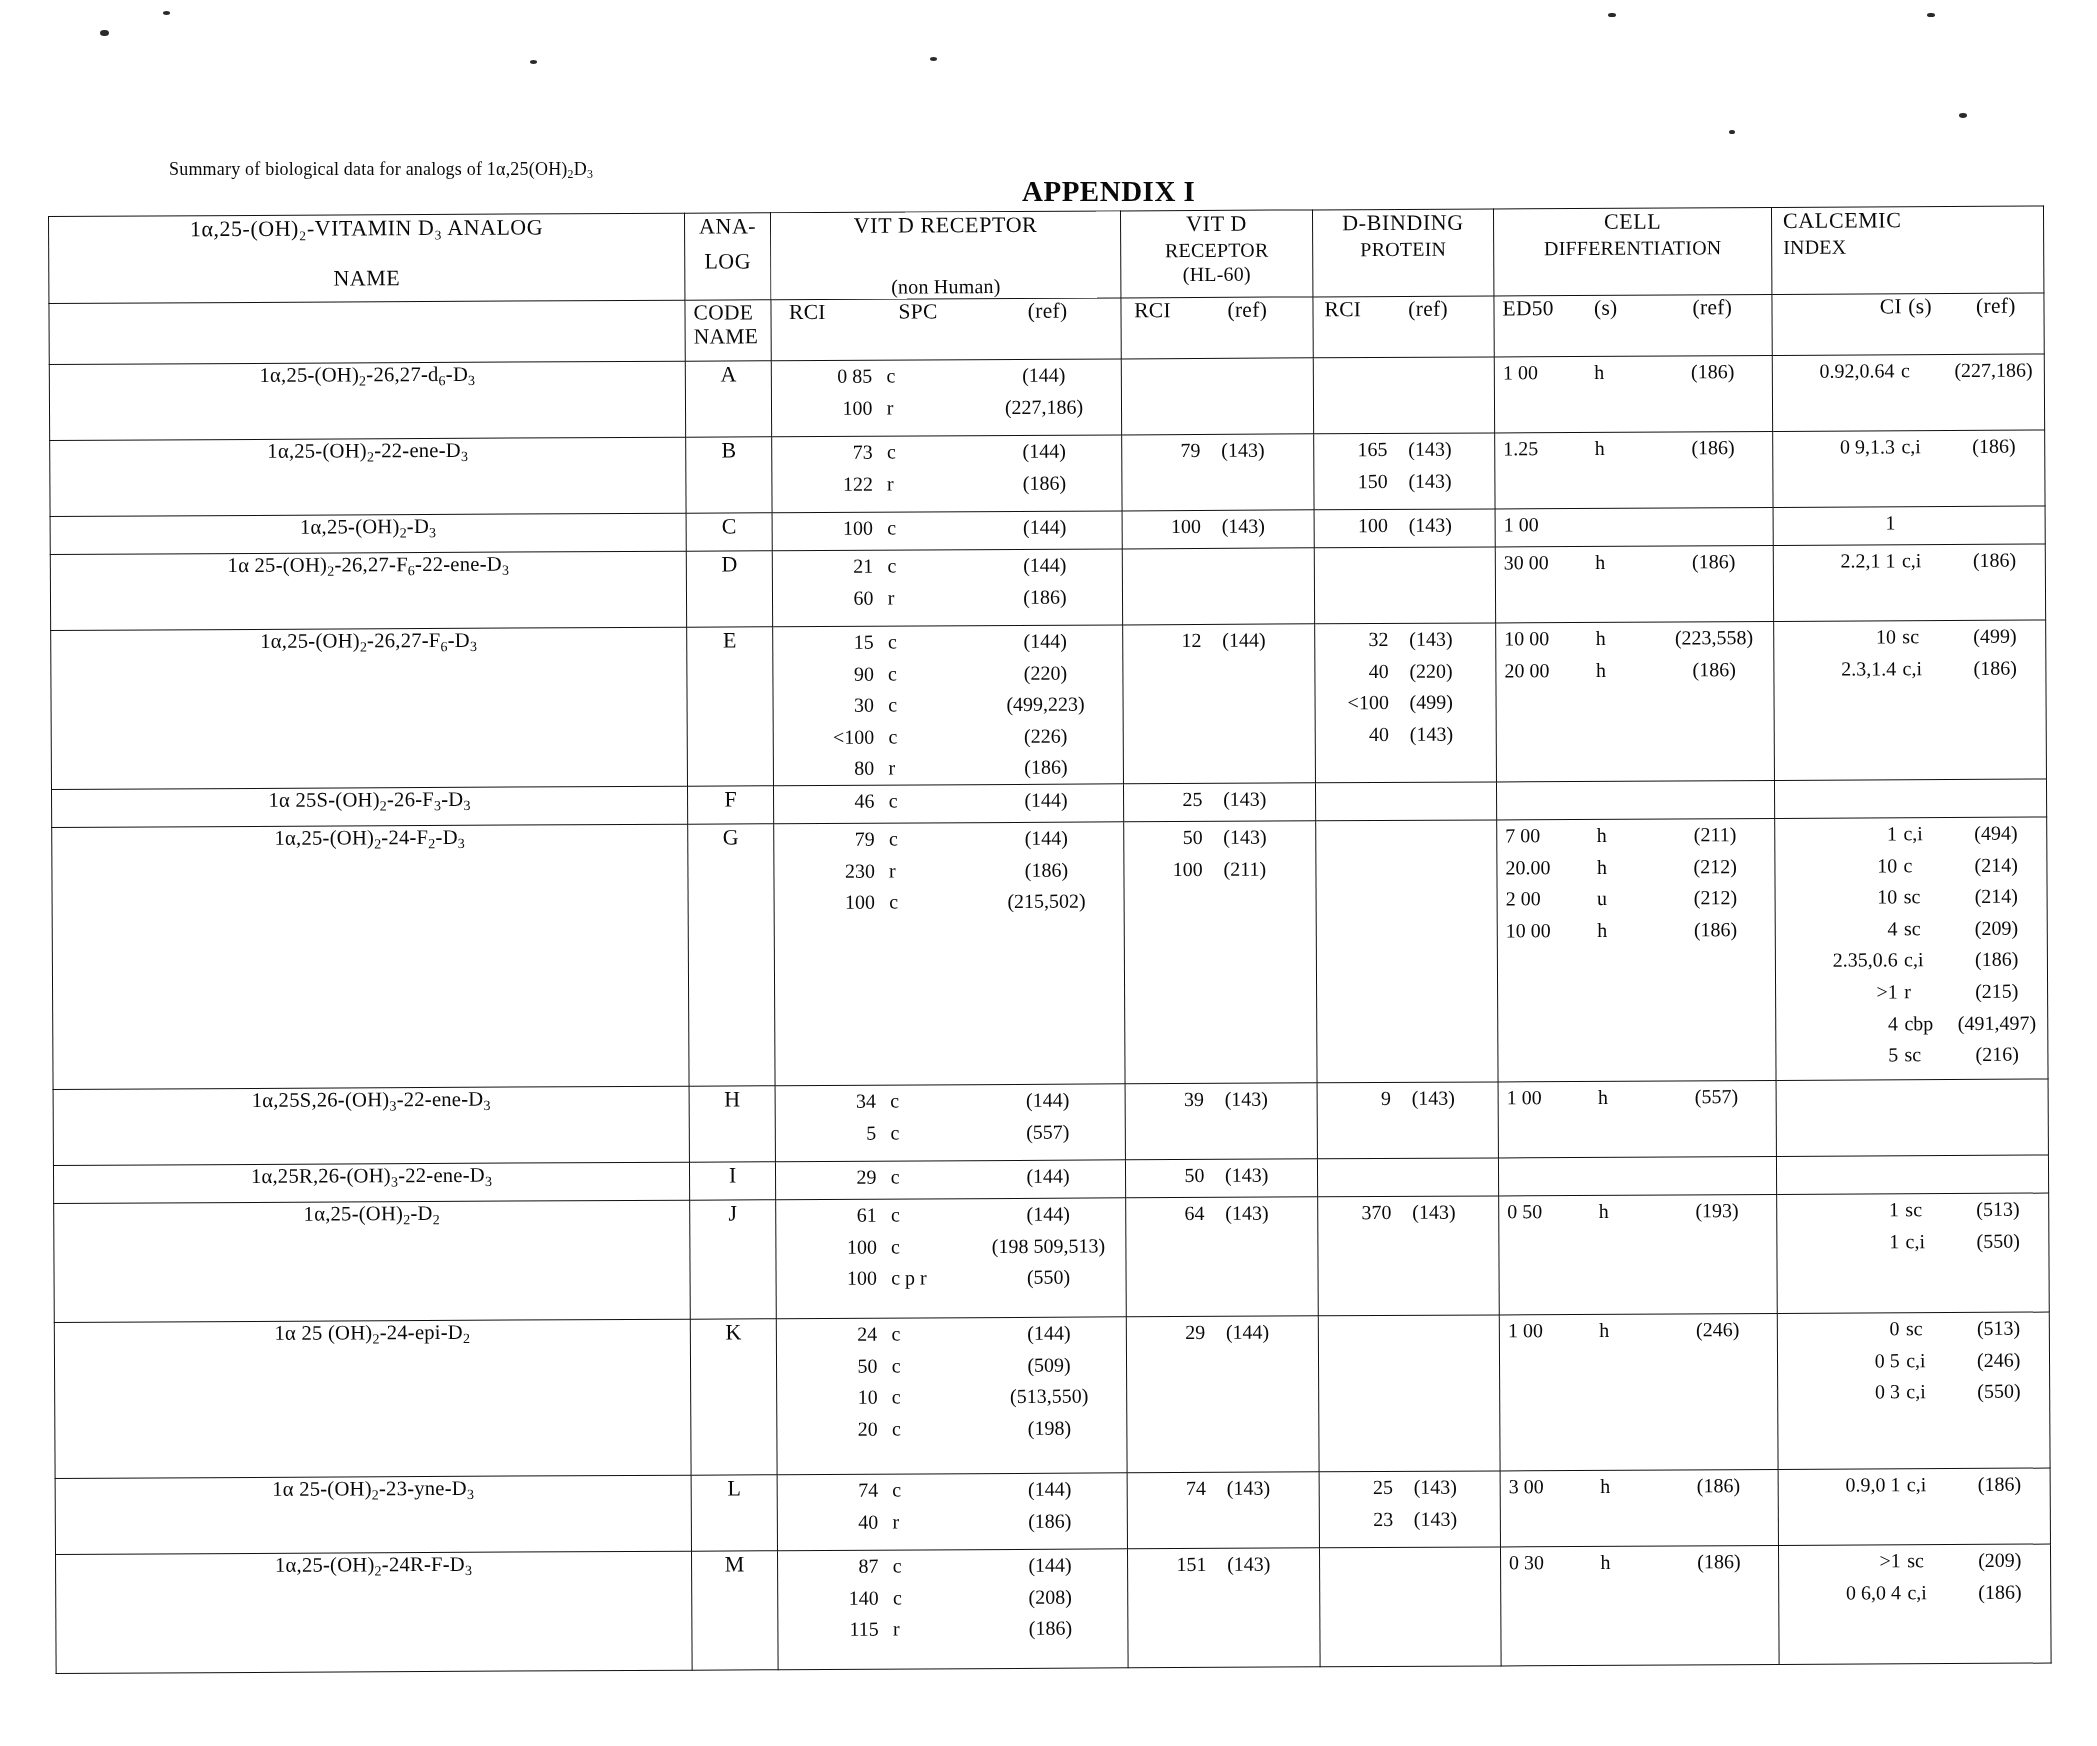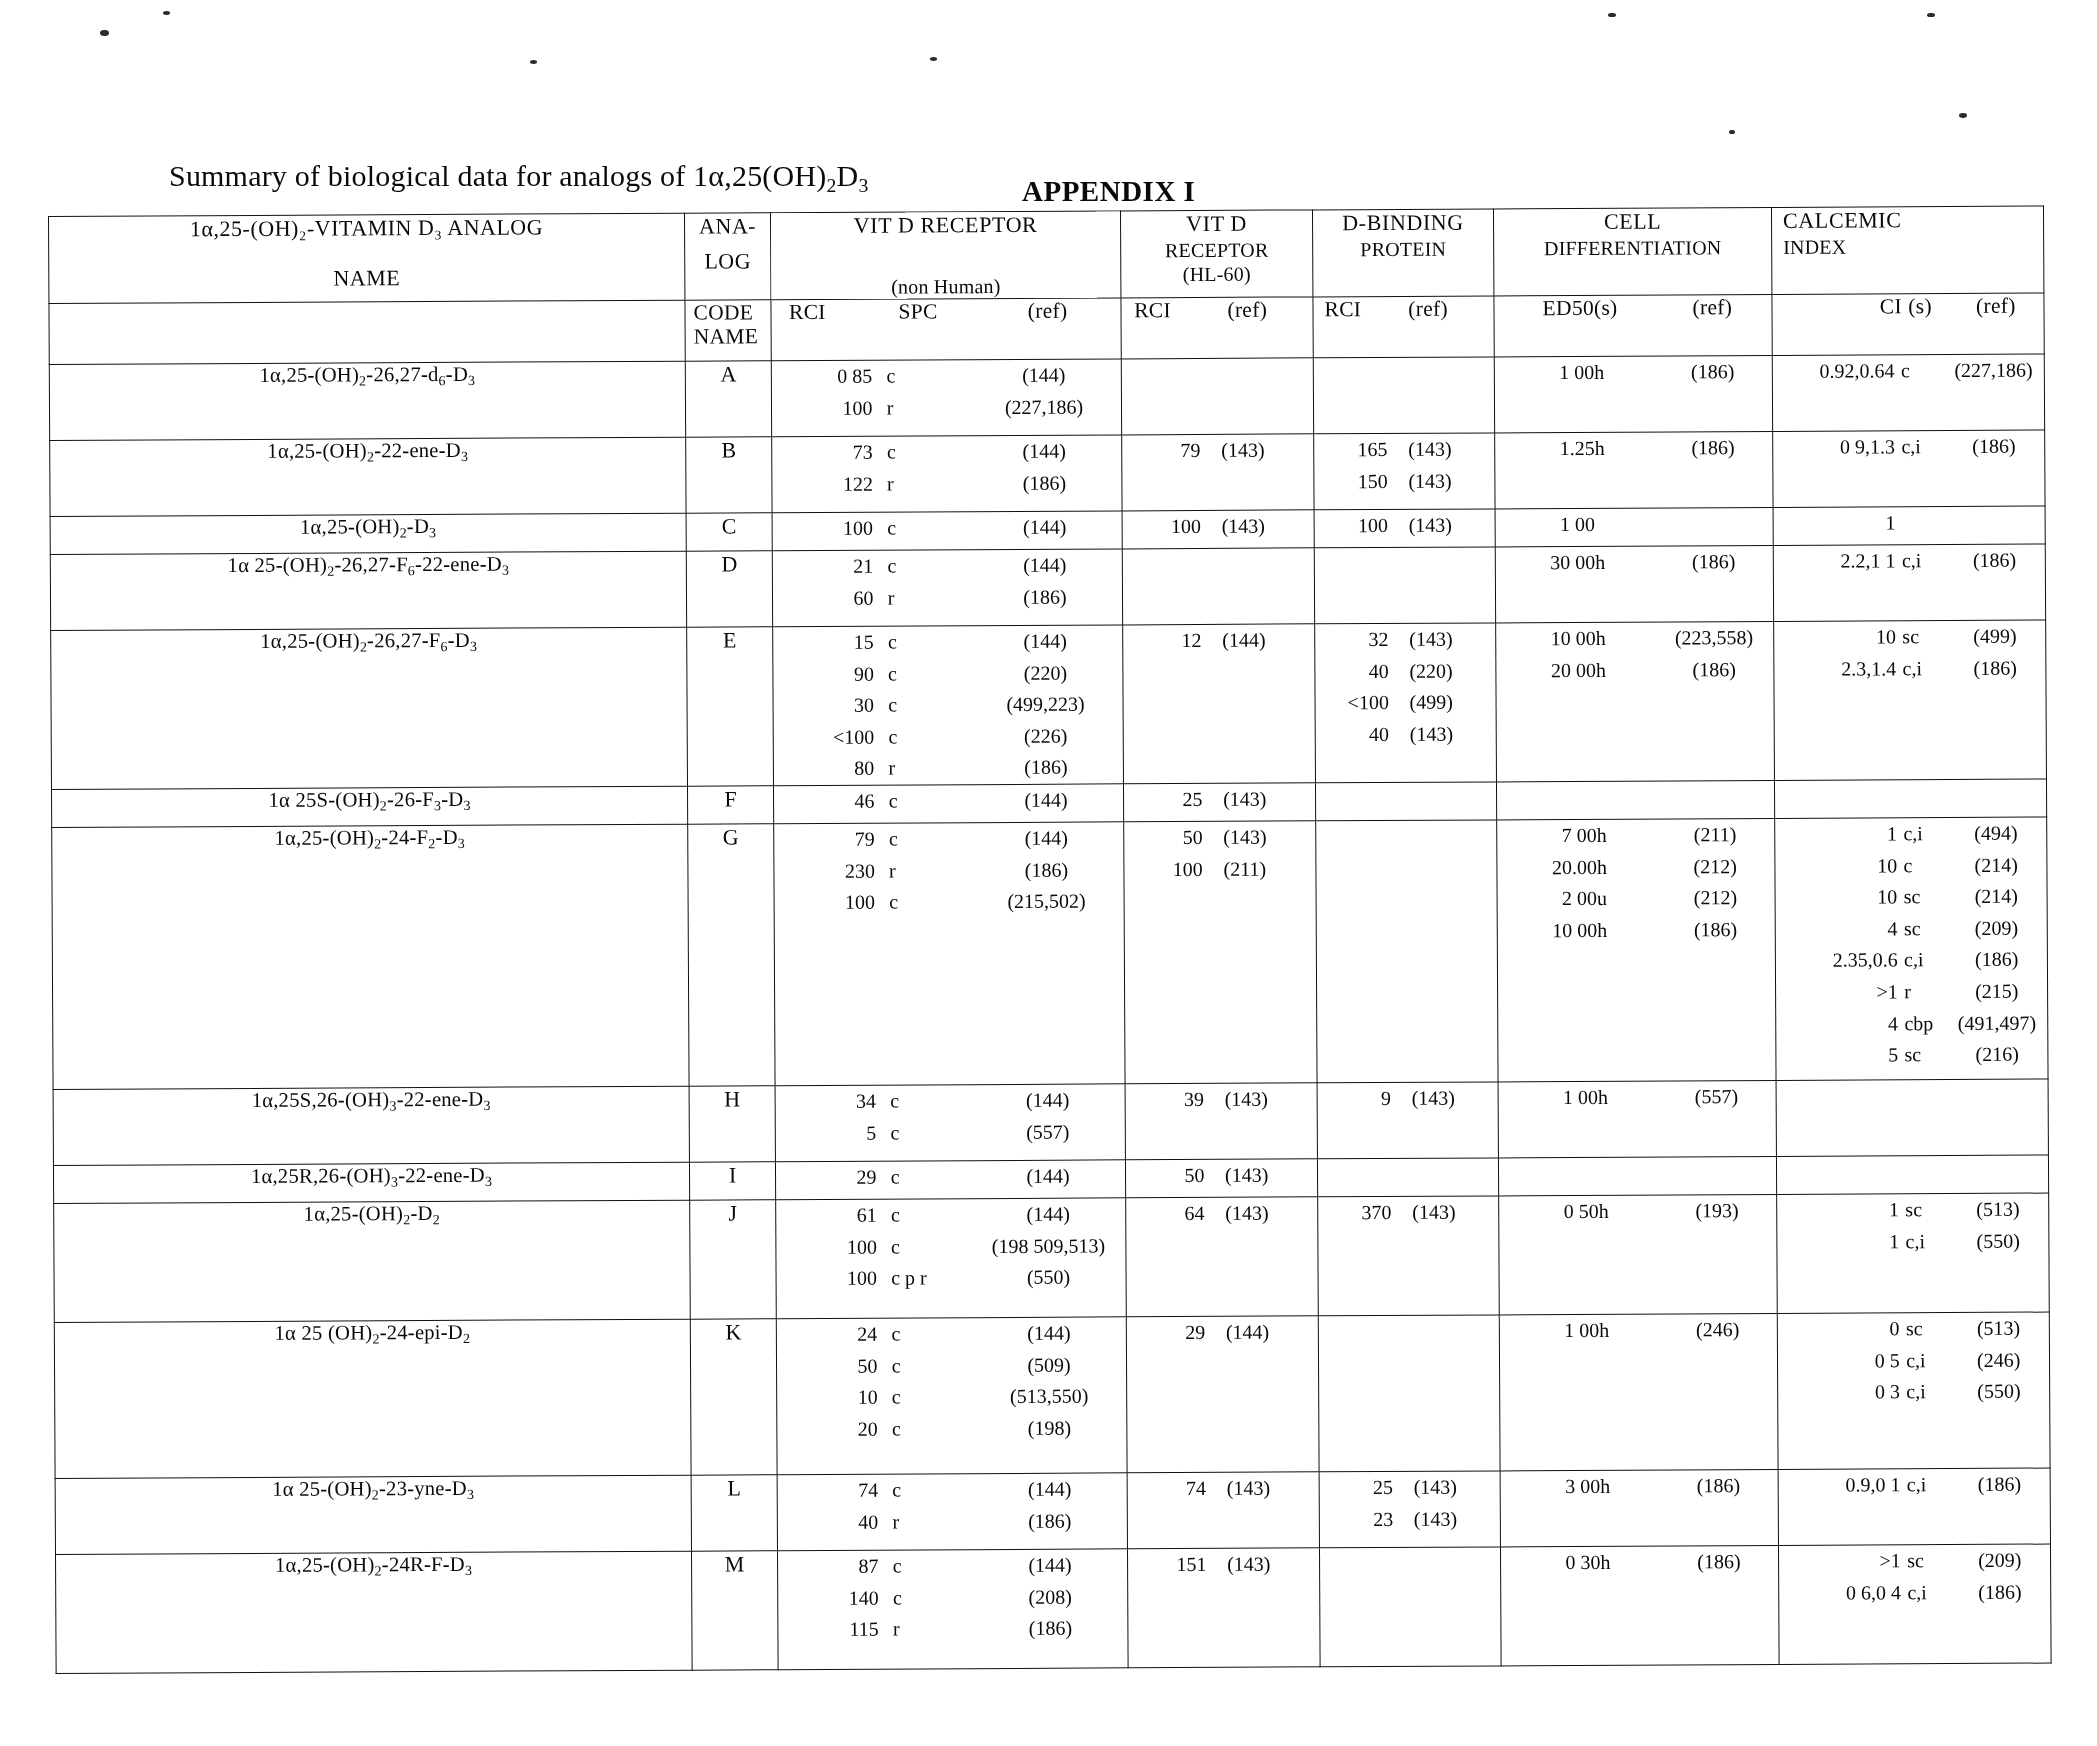--- a/index.html
+++ b/index.html
@@ -30,21 +30,21 @@
     font-size: 29px;
     font-weight: bold;
     letter-spacing: 0.5px;
     font-family: "Liberation Serif", "DejaVu Serif", serif;
     margin-top: 33px;
   }
   .summary-line {
     position: absolute;
     left: 169px;
     top: 159px;
-    font-size: 30px;
+    font-size: 18px;
     letter-spacing: 0.2px;
     white-space: nowrap;
   }
   .summary-line sub { font-size: 0.66em; vertical-align: -0.28em; }
 
   
   .tbl-wrap {
     position: absolute;
     left: 48px;
     top: 216px;
@@ -108,21 +108,21 @@
   .trio { display: flex; width: 100%; }
   .trio > .a { width: 30%; text-align: right; padding-right: 3.2px; }
   .trio > .b { width: 24%; text-align: left; padding-left: 11px; }
   .trio > .c { width: 46%; text-align: center; }
 
   .duo { display: flex; width: 100%; }
   .duo > .a { width: 46%; text-align: right; padding-right: 3.2px; }
   .duo > .b { width: 54%; text-align: left; padding-left: 17.5px; }
 
   .ed { display: flex; width: 100%; }
-  .ed > .a { width: 34%; text-align: right; padding-left: 8px; }
+  .ed > .a { width: 34%; text-align: left; padding-left: 8px; }
   .ed > .b { width: 22%; text-align: left; }
   .ed > .c { width: 44%; text-align: center; }
 
   .ci { display: flex; width: 100%; }
   .ci > .a { width: 46%; text-align: right; padding-right: 6.4px; }
   .ci > .b { width: 16%; text-align: left; }
   .ci > .c { width: 38%; text-align: center; }
 
   
   td.name {

